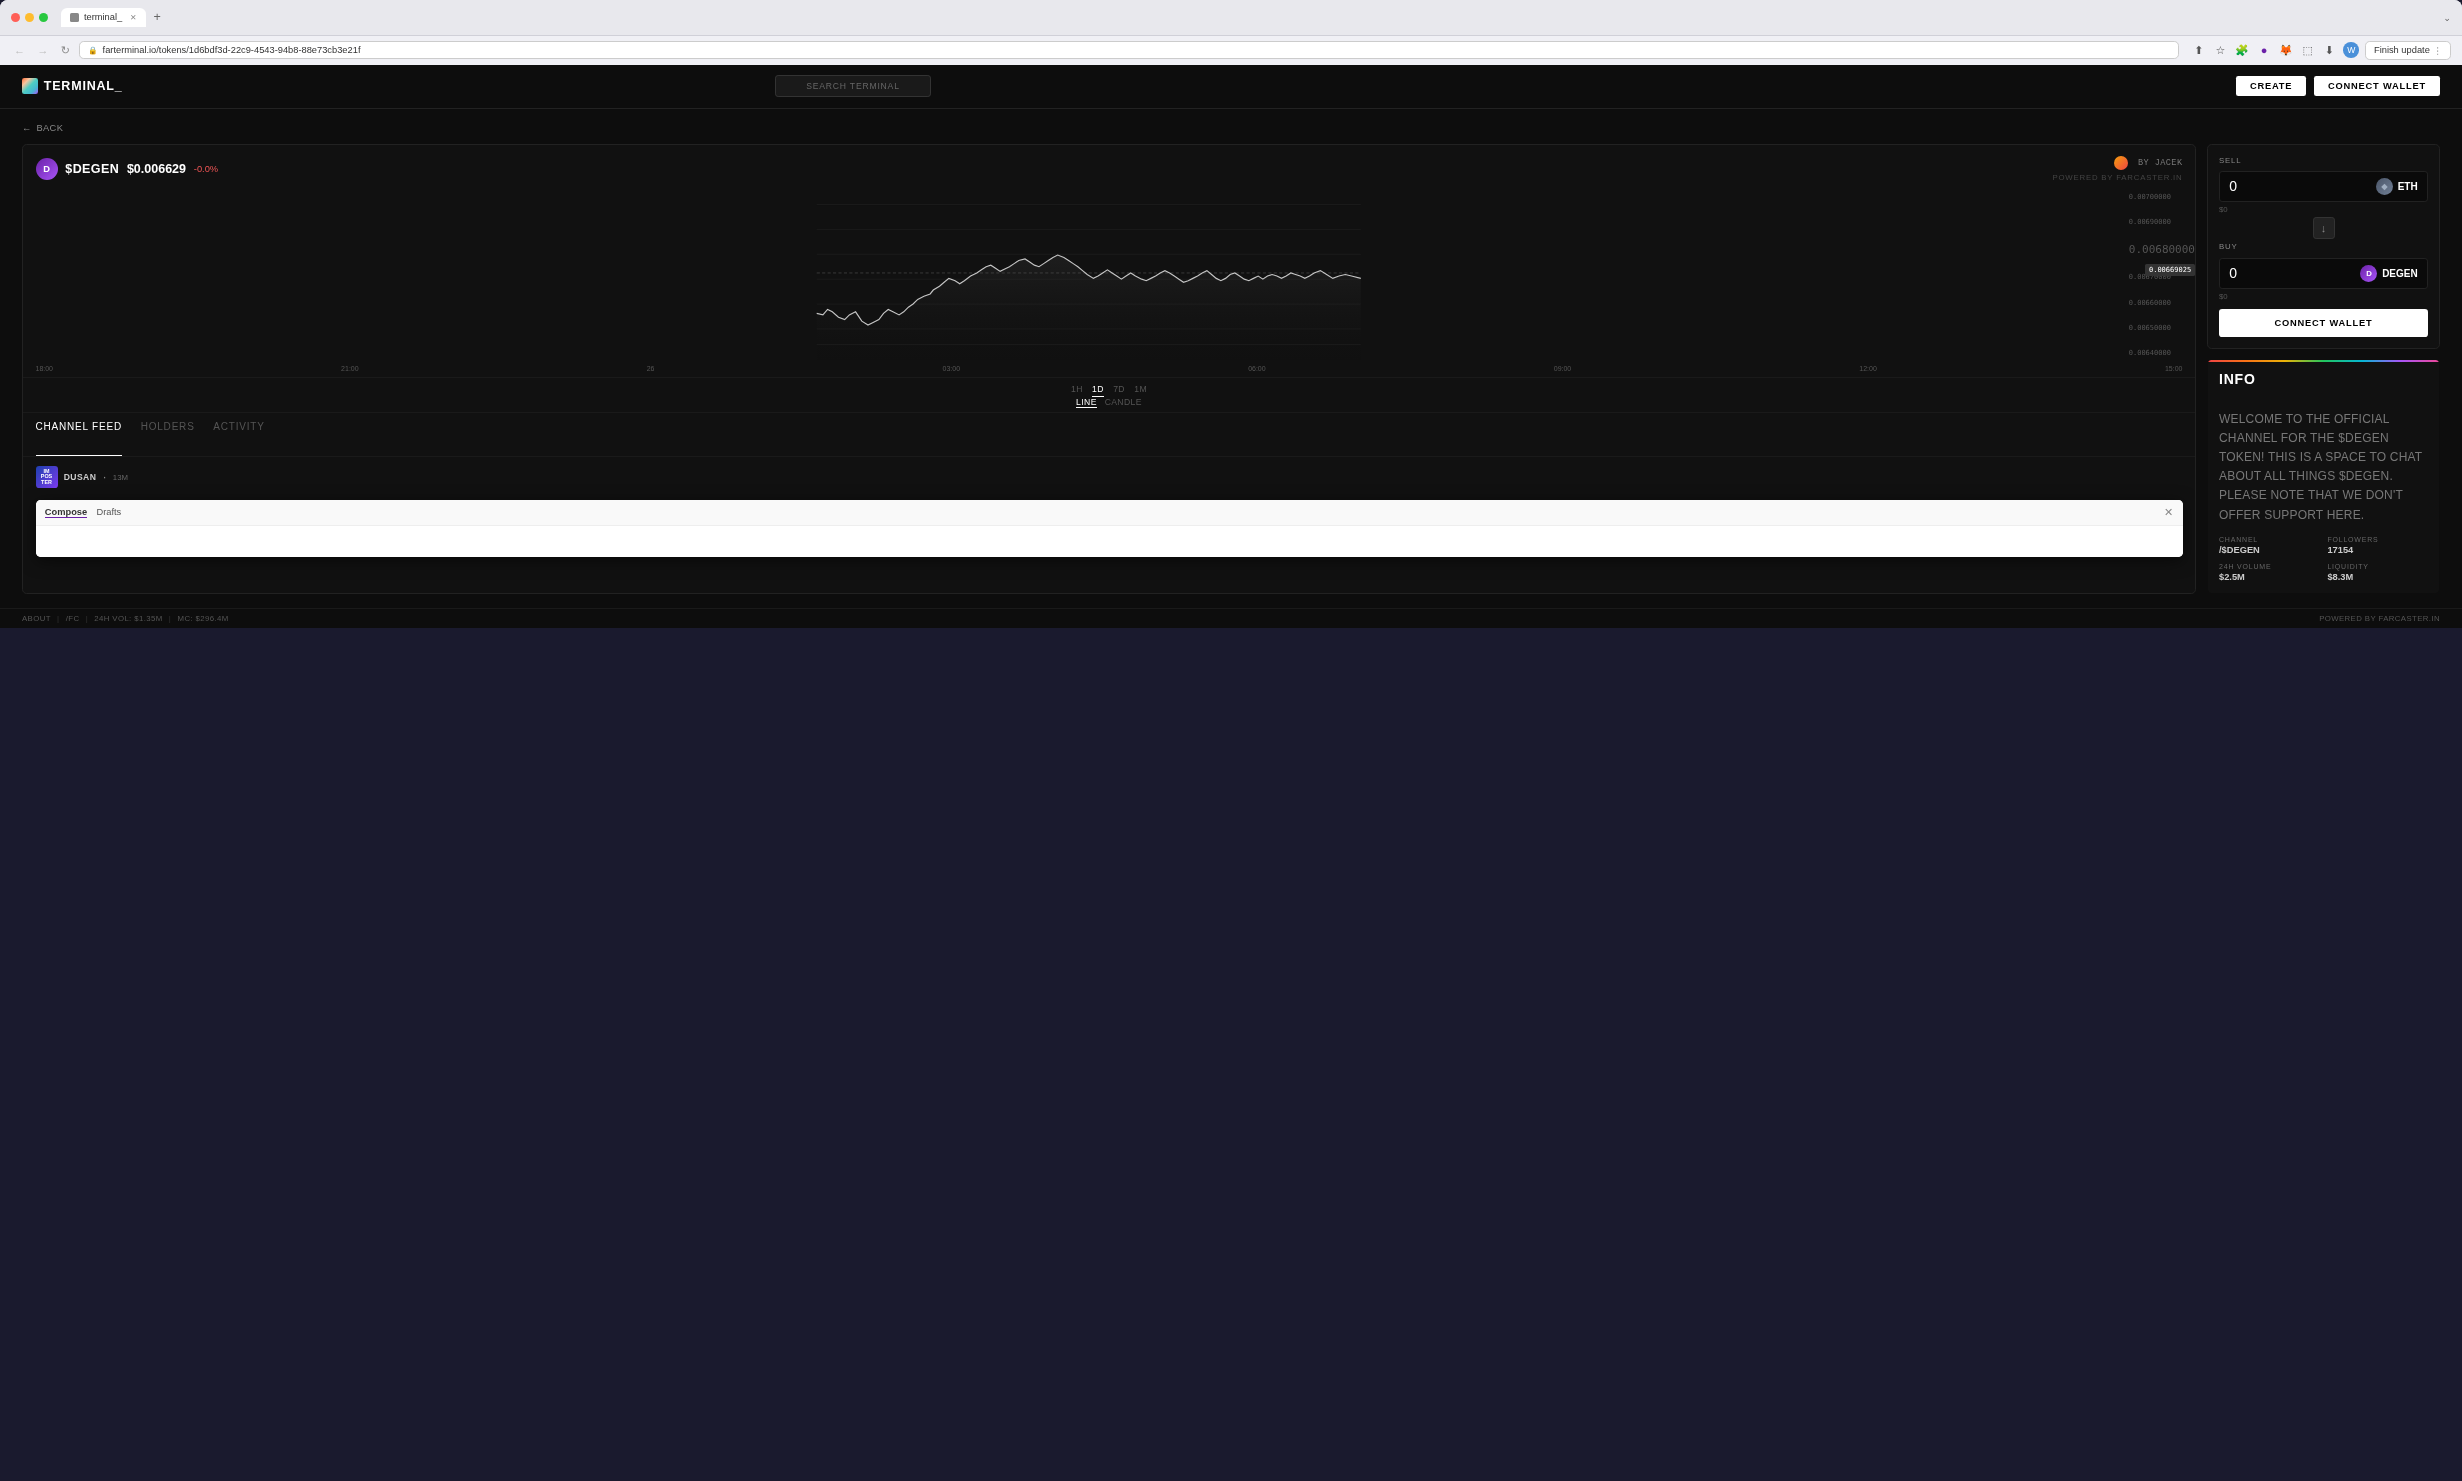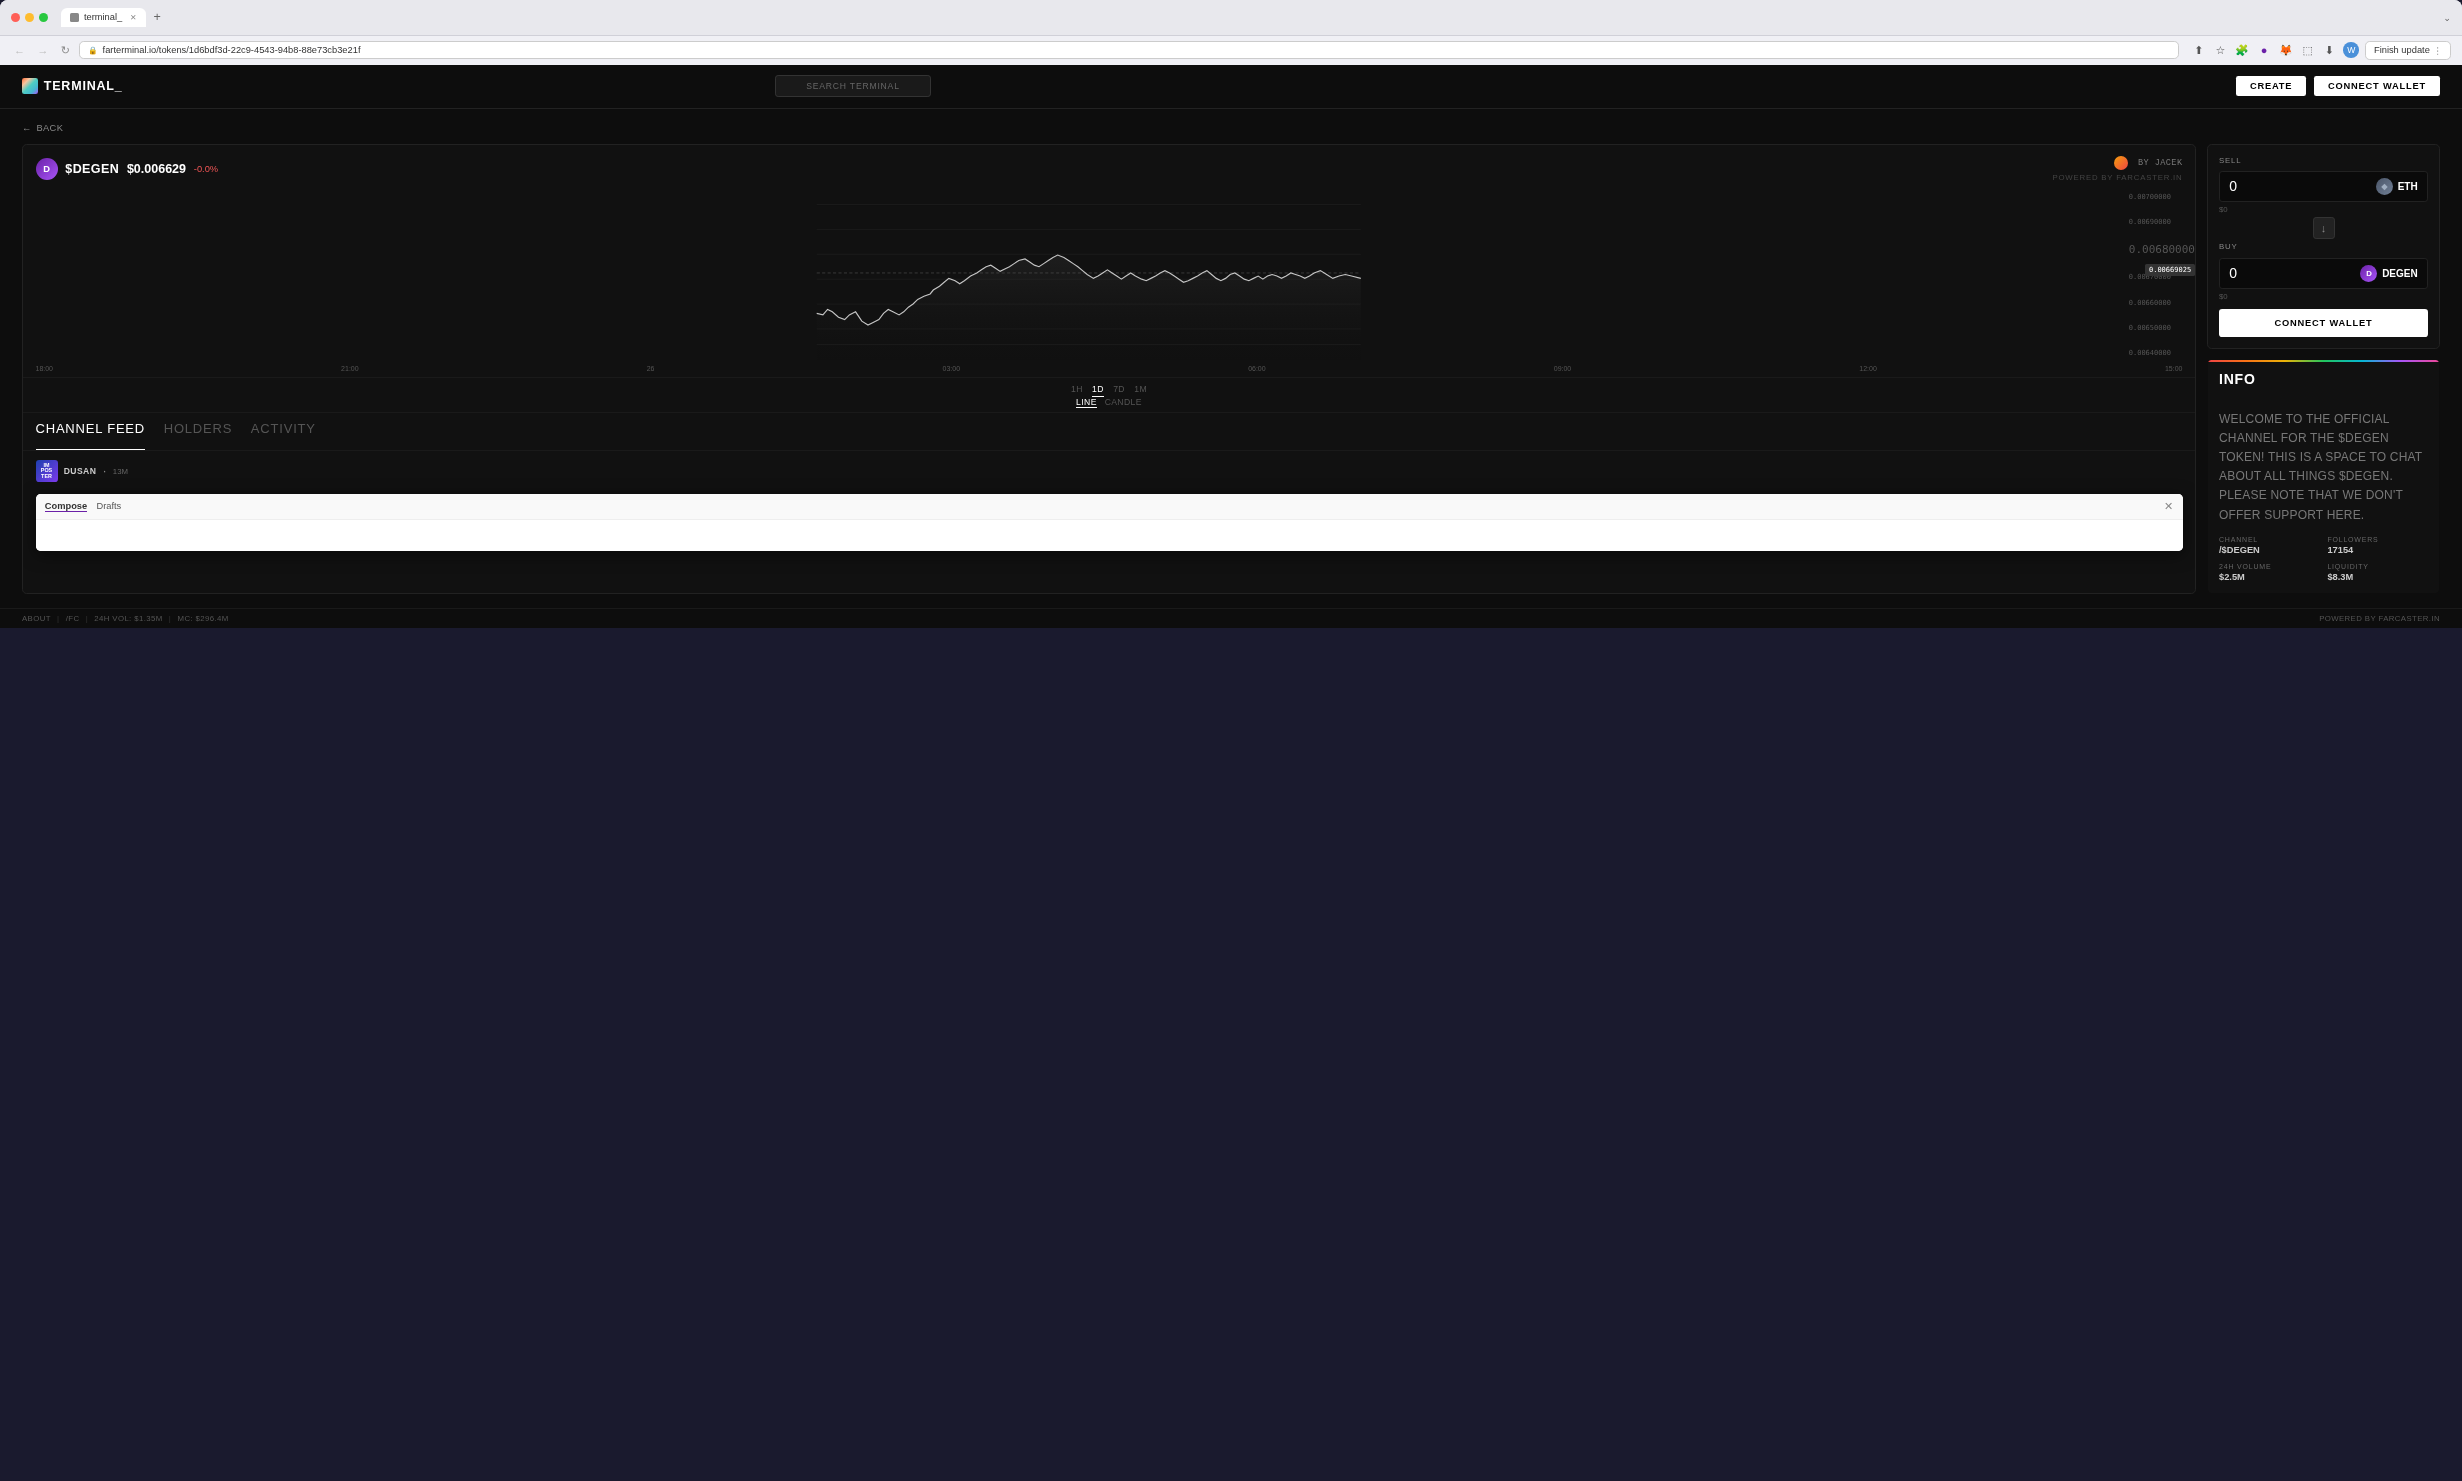--- a/index.html
+++ b/index.html
@@ -248,24 +248,24 @@
 
     
     .feed-tabs {
       display: flex;
       gap: 18.7px;
       padding: 7.8px 12.5px 0;
       border-top: 0.8px solid #1a1a1a;
     }
     .feed-tab {
       color: #555;
-      font-size: 13px;
+      font-size: 10px;
       letter-spacing: 0.8px;
       cursor: pointer;
-      padding-bottom: 13px;
+      padding-bottom: 23px;
     }
     .feed-tab.active { color: #fff; border-bottom: 1.6px solid #fff; }
 
     
     .feed-item {
       padding: 9.3px 12.5px;
       border-top: 0.8px solid #1a1a1a;
     }
     .feed-user {
       display: flex;

